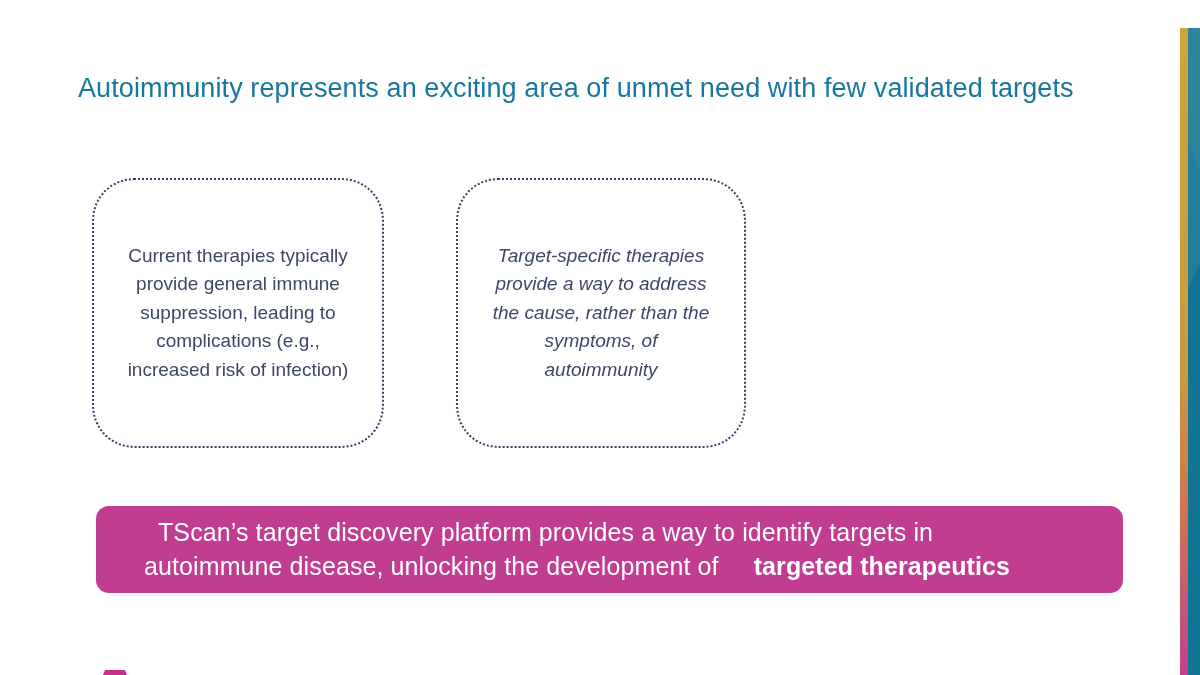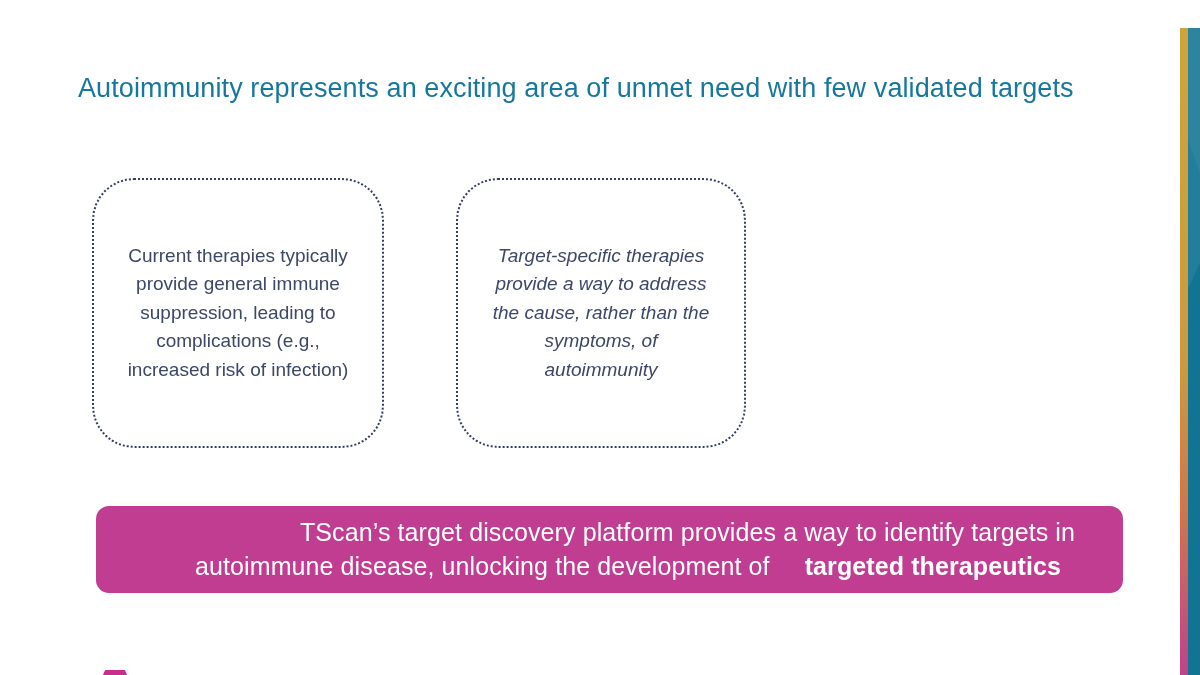--- a/index.html
+++ b/index.html
@@ -54,21 +54,21 @@
     position: absolute;
     left: 68px;
     top: 478px;
     width: 1027px;
     height: 87px;
     background: #C03D92;
     border-radius: 13px;
     display: flex;
     align-items: center;
     justify-content: center;
-    text-align: right;
+    text-align: left;
     padding: 8px 34px;
   }
   .banner p {
     color: #ffffff;
     font-size: 25px;
     line-height: 1.35;
     letter-spacing: 0.1px;
   }
   .banner strong { font-weight: 700; }
 

